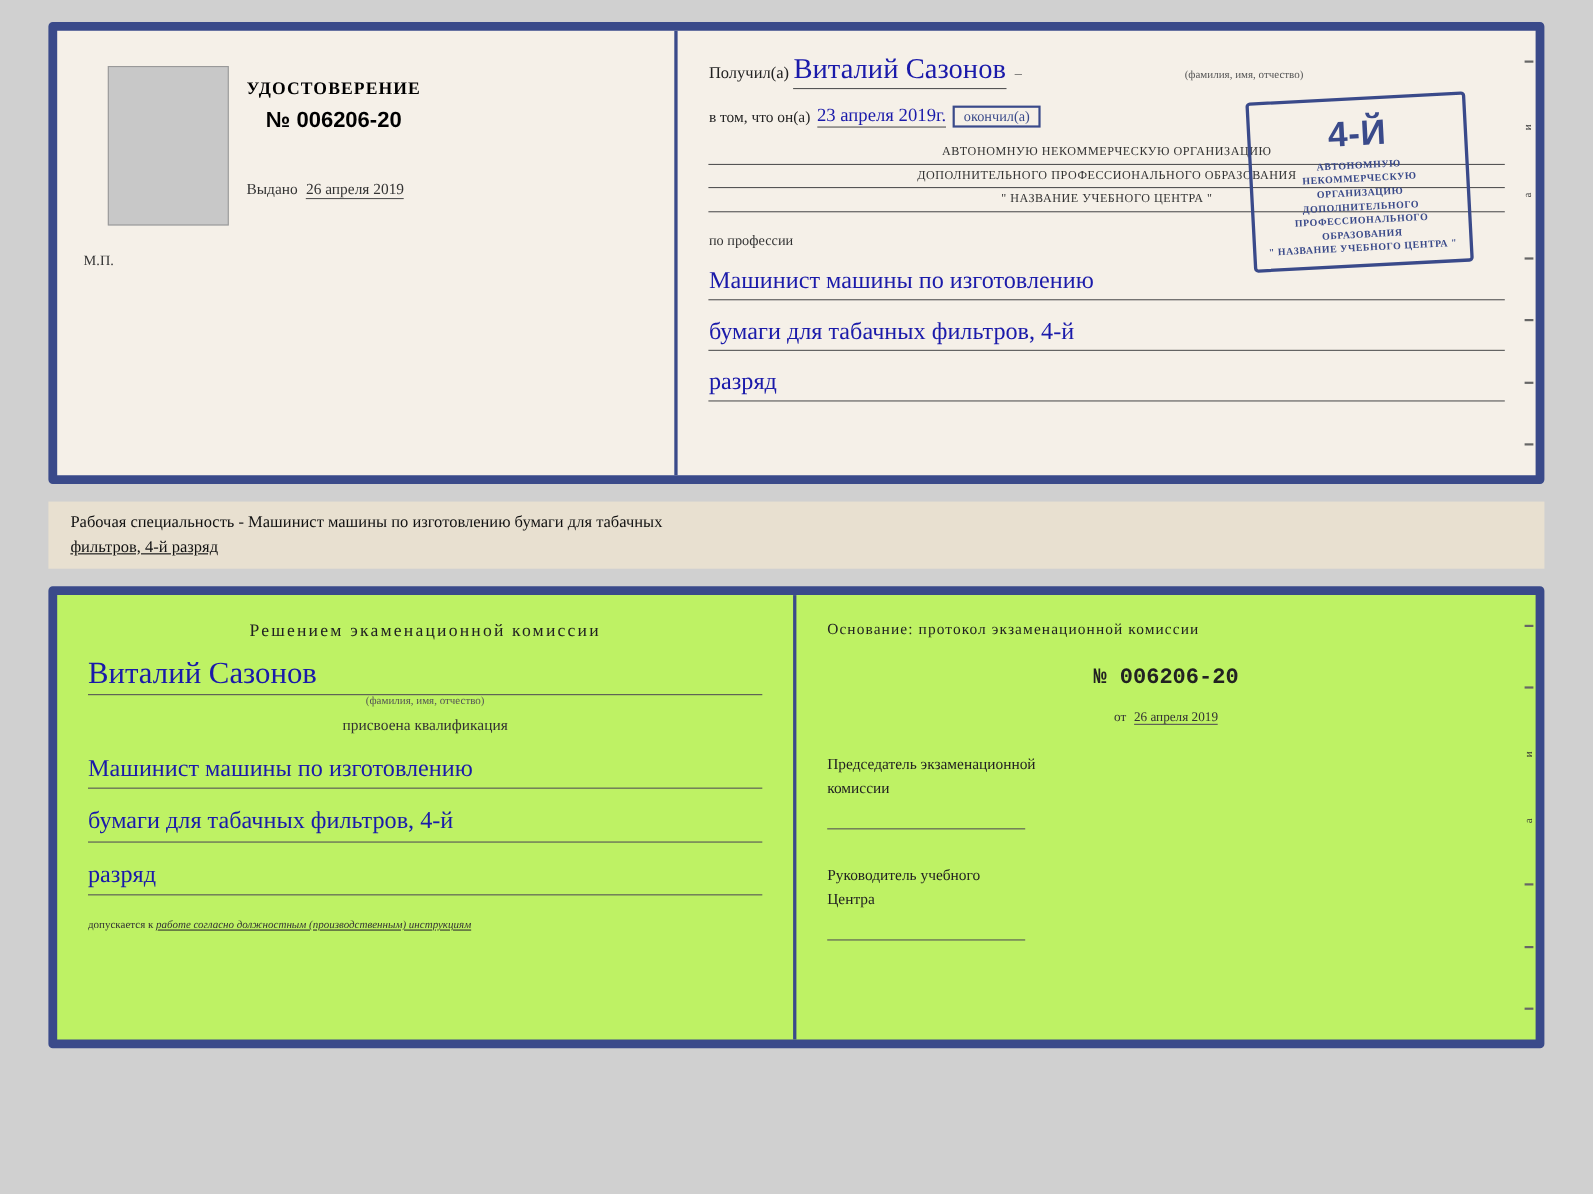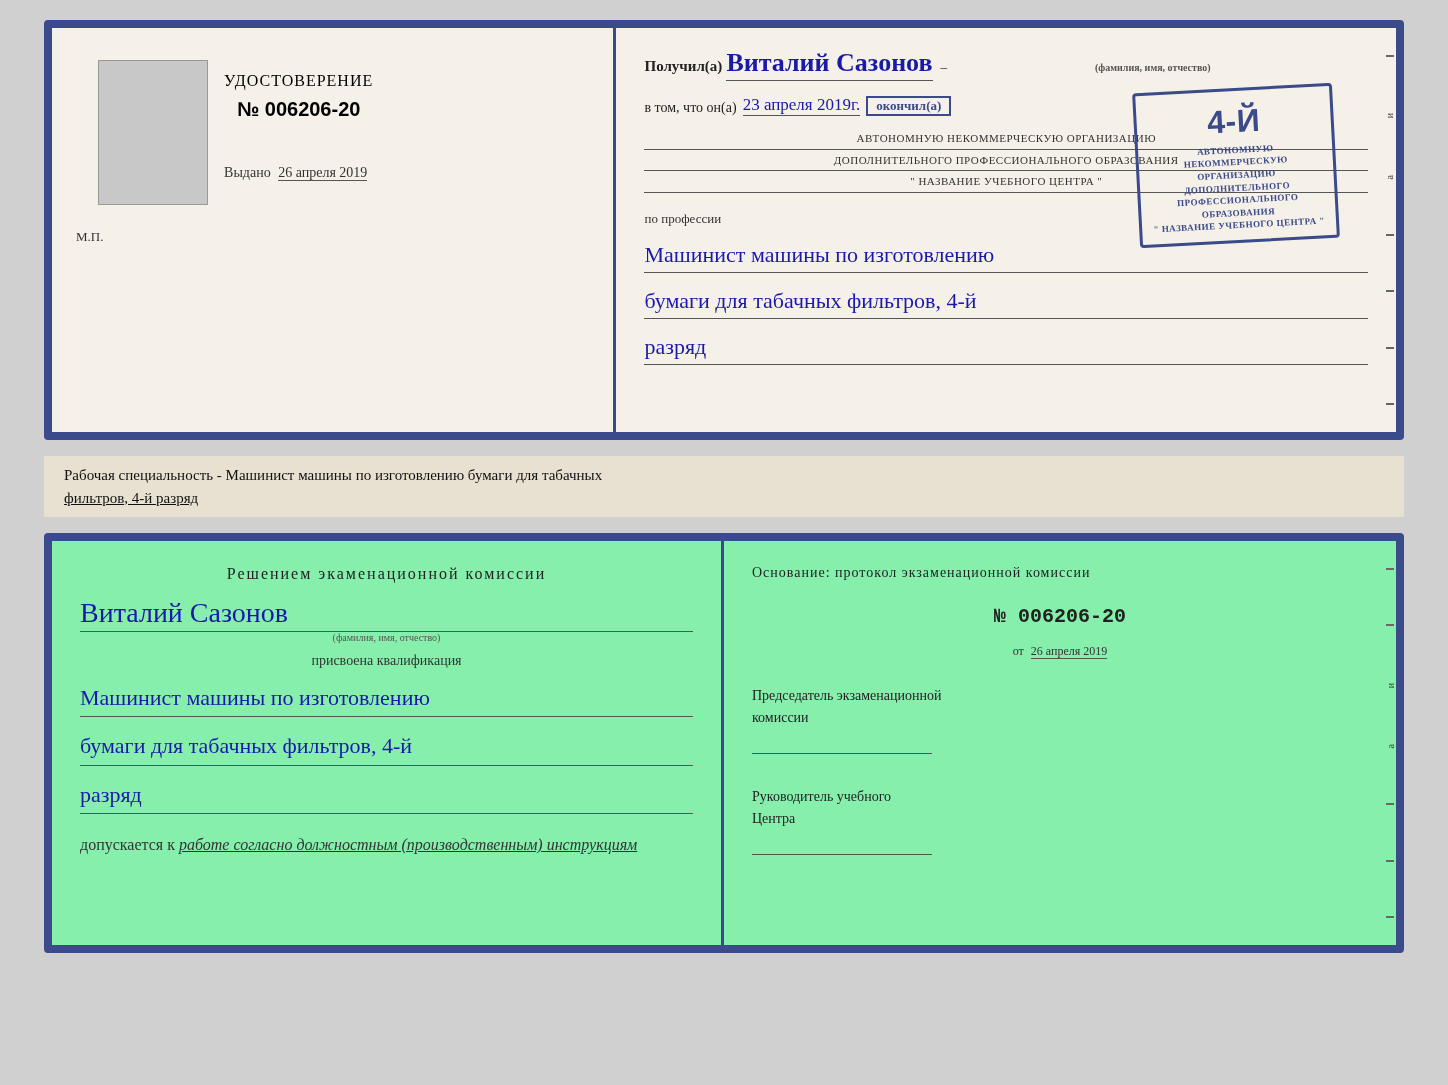--- a/index.html
+++ b/index.html
@@ -73,21 +73,21 @@
       flex: 1;
       display: flex;
       flex-direction: column;
       align-items: center;
       gap: 8px;
       margin-top: 20px;
     }
 
     .udostoverenie-label {
       font-size: 16px;
-      font-weight: normal;
+      font-weight: bold;
       text-align: center;
       text-transform: uppercase;
       letter-spacing: 1px;
     }
 
     .cert-number {
       font-size: 20px;
       font-weight: bold;
       font-family: Arial, sans-serif;
       color: #000;
@@ -126,21 +126,20 @@
     }
 
     
     .poluchil-row {
       font-size: 15px;
       color: #222;
       display: flex;
       align-items: baseline;
       gap: 4px;
       flex-wrap: wrap;
-      font-weight: bold;
     }
 
     .handwritten-name {
       font-family: 'Brush Script MT', cursive;
       font-size: 26px;
       color: #1a1aaa;
       border-bottom: 1px solid #555;
       padding-bottom: 2px;
     }
 
@@ -241,21 +240,21 @@
 
     .middle-text .underline-text {
       text-decoration: underline;
       color: #111;
     }
 
     
     .document-bottom {
       display: flex;
       width: 1360px;
-      background: #86efac;
+      background: #bef264;
       border: 8px solid #3a4a8a;
       border-radius: 4px;
       min-height: 420px;
     }
 
     .doc-bottom-left {
       width: 50%;
       border-right: 3px solid #3a4a8a;
       padding: 24px 28px;
       display: flex;
@@ -308,21 +307,21 @@
     .handwritten-prof-bottom {
       font-family: 'Brush Script MT', cursive;
       font-size: 22px;
       color: #1a1aaa;
       border-bottom: 1px solid #555;
       line-height: 1.7;
     }
 
     .dopuskaetsya-block {
       margin-top: 12px;
-      font-size: 16px;
+      font-size: 10px;
       color: #333;
     }
 
     .dopuskaetsya-block .italic-underline {
       font-style: italic;
       text-decoration: underline;
       color: #333;
     }
 
     .osnova-label {
@@ -424,21 +423,21 @@
       <span>Получил(а)</span>
       <span class="handwritten-name">Виталий Сазонов</span>
       <span style="font-size:13px; color:#555; margin-left:4px;">–</span>
       <br>
       <span class="subtitle-small" style="margin-left: 140px;">(фамилия, имя, отчество)</span>
     </div>
 
     <div class="vtom-row">
       <span>в том, что он(а)</span>
       <span class="date-handwritten">23 апреля 2019г.</span>
-      <span style="border:2px solid #3a4a8a; padding:0 8px; font-size:13px; color:#3a4a8a;font-weight:bold;">окончил(а)</span>
+      <span style="border:2px solid #3a4a8a; padding:0 8px; font-size:13px; color:#3a4a8a;">окончил(а)</span>
     </div>
 
     <div class="stamp-container">
       <div class="stamp">
         <span class="big-num">4-й</span>
         <div>АВТОНОМНУЮ НЕКОММЕРЧЕСКУЮ ОРГАНИЗАЦИЮ</div>
         <div>ДОПОЛНИТЕЛЬНОГО ПРОФЕССИОНАЛЬНОГО ОБРАЗОВАНИЯ</div>
         <div>" НАЗВАНИЕ УЧЕБНОГО ЦЕНТРА "</div>
       </div>
     </div>

